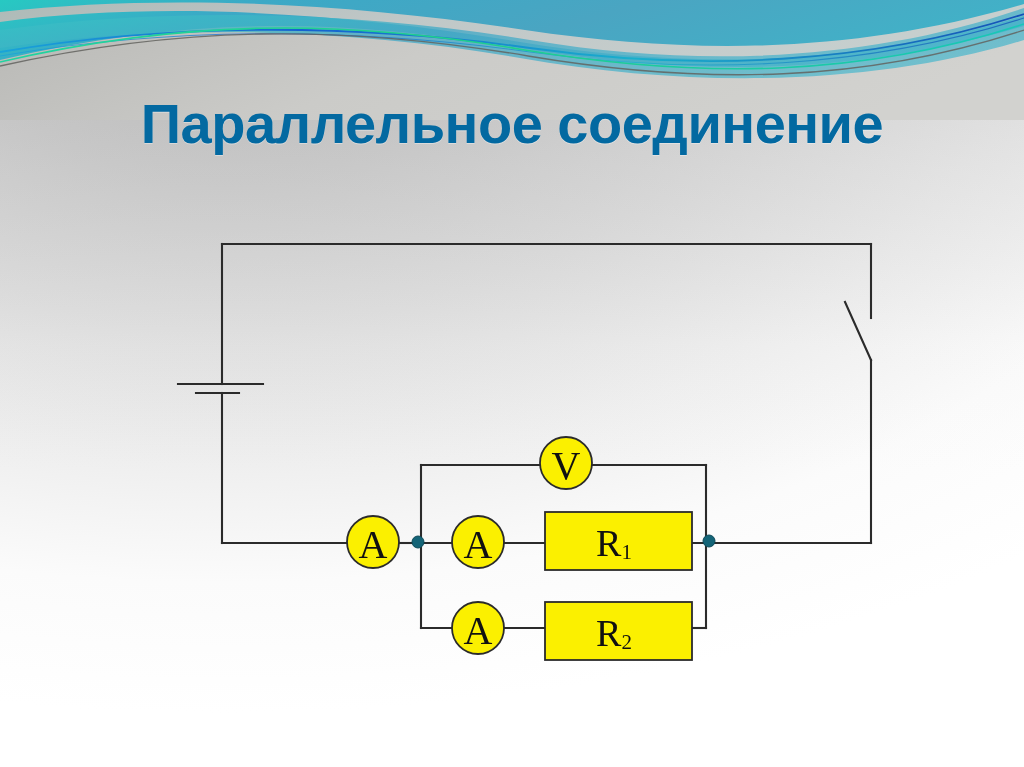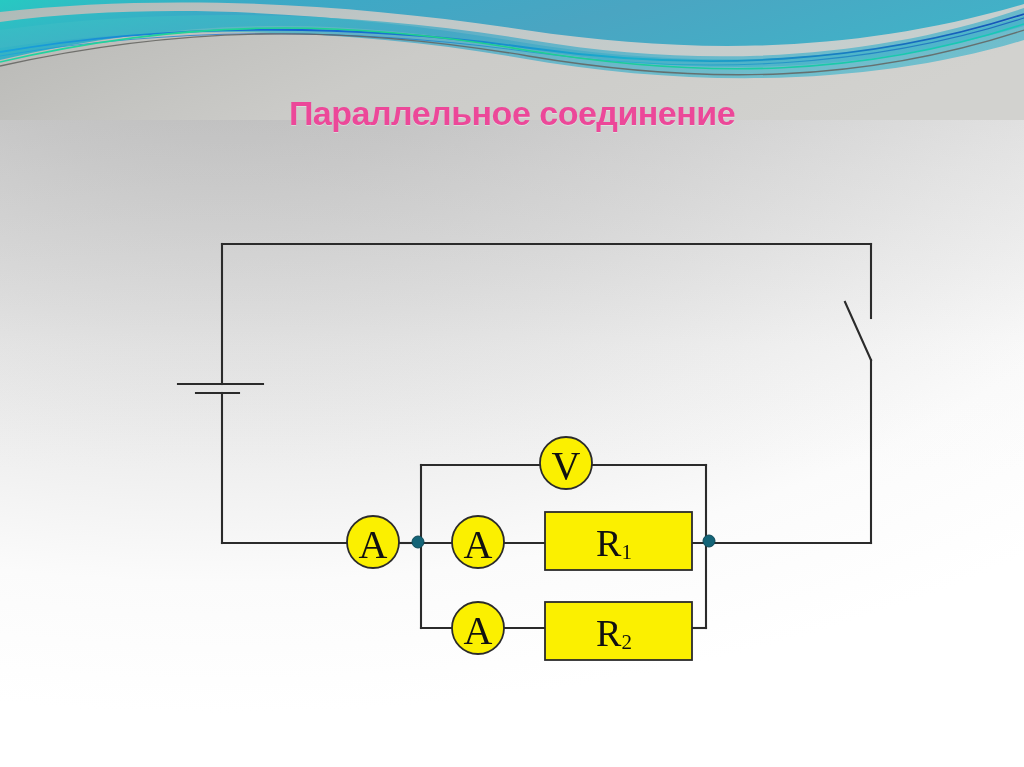--- a/index.html
+++ b/index.html
@@ -40,24 +40,24 @@
   }
   
   #title {
     position: absolute;
     left: 0;
     top: 96px;
     width: 1024px;
     text-align: center;
     font-family: "Liberation Sans", sans-serif;
     font-weight: bold;
-    font-size: 34px;
+    font-size: 56px;
     letter-spacing: -0.5px;
     line-height: 1.0;
-    color: #ec4899;
+    color: #0369a1;
     text-shadow: 0 1px 0 rgba(255,255,255,0.35);
     white-space: nowrap;
   }
   
   #circuit {
     position: absolute;
     left: 0;
     top: 0;
     width: 1024px;
     height: 767px;

